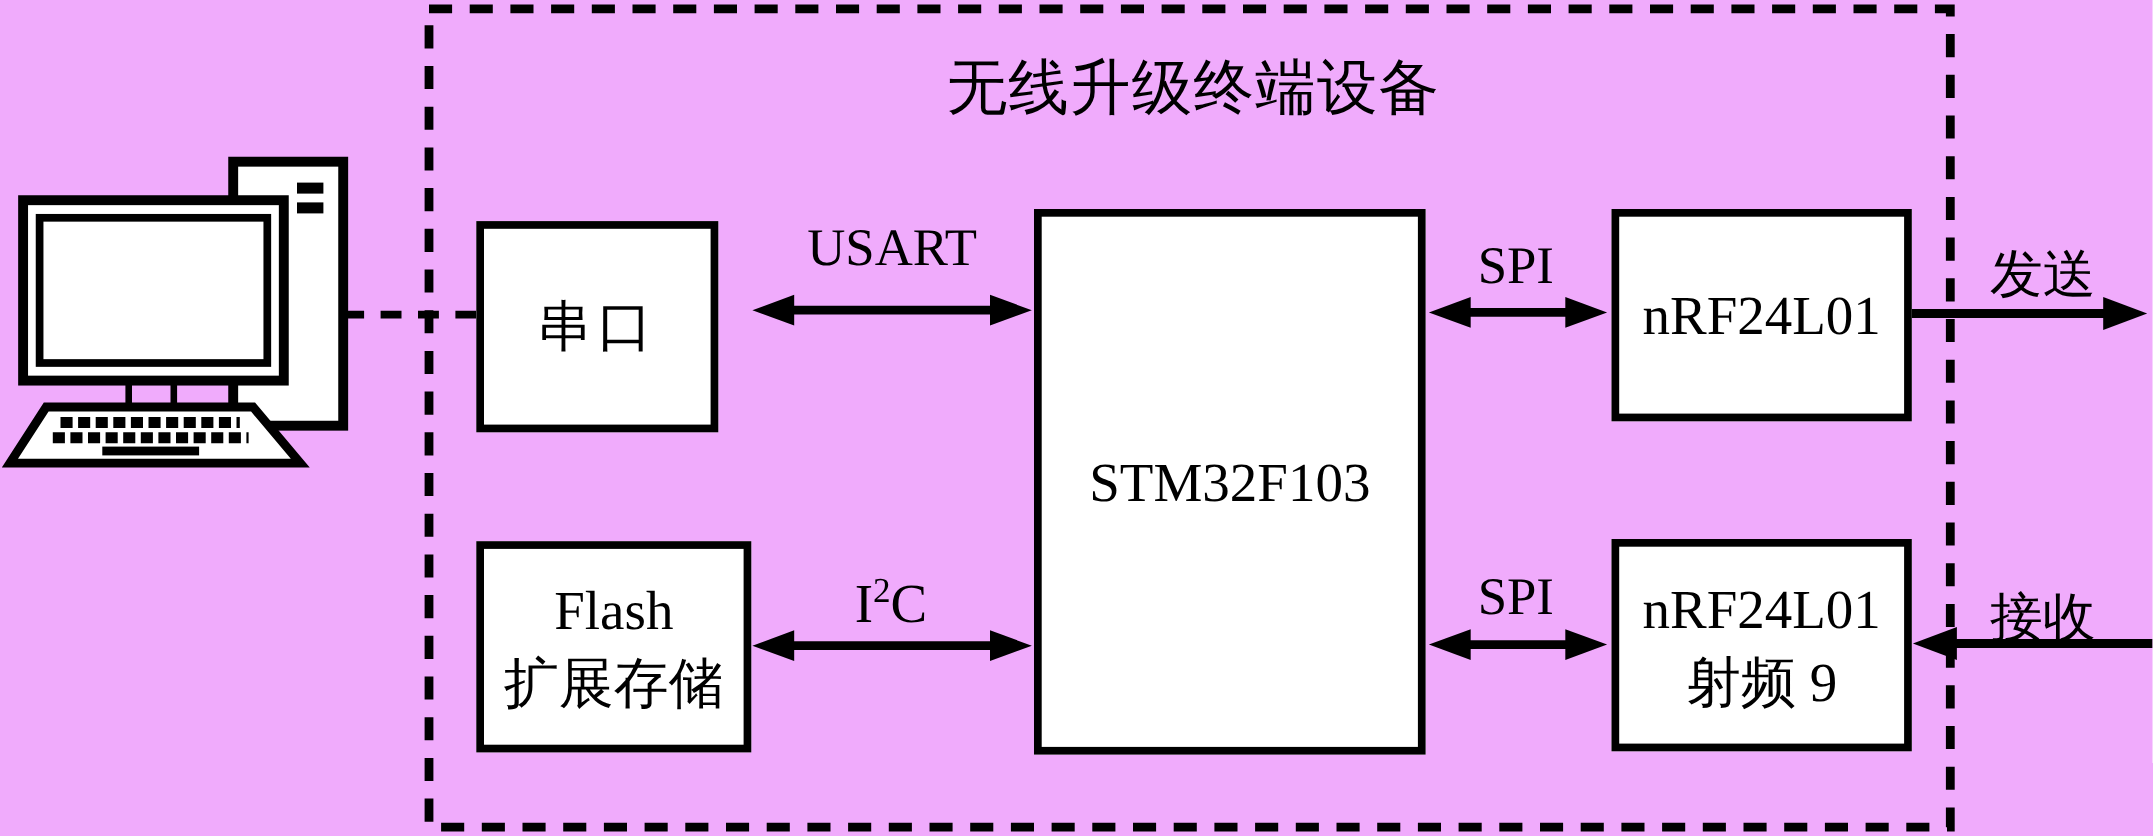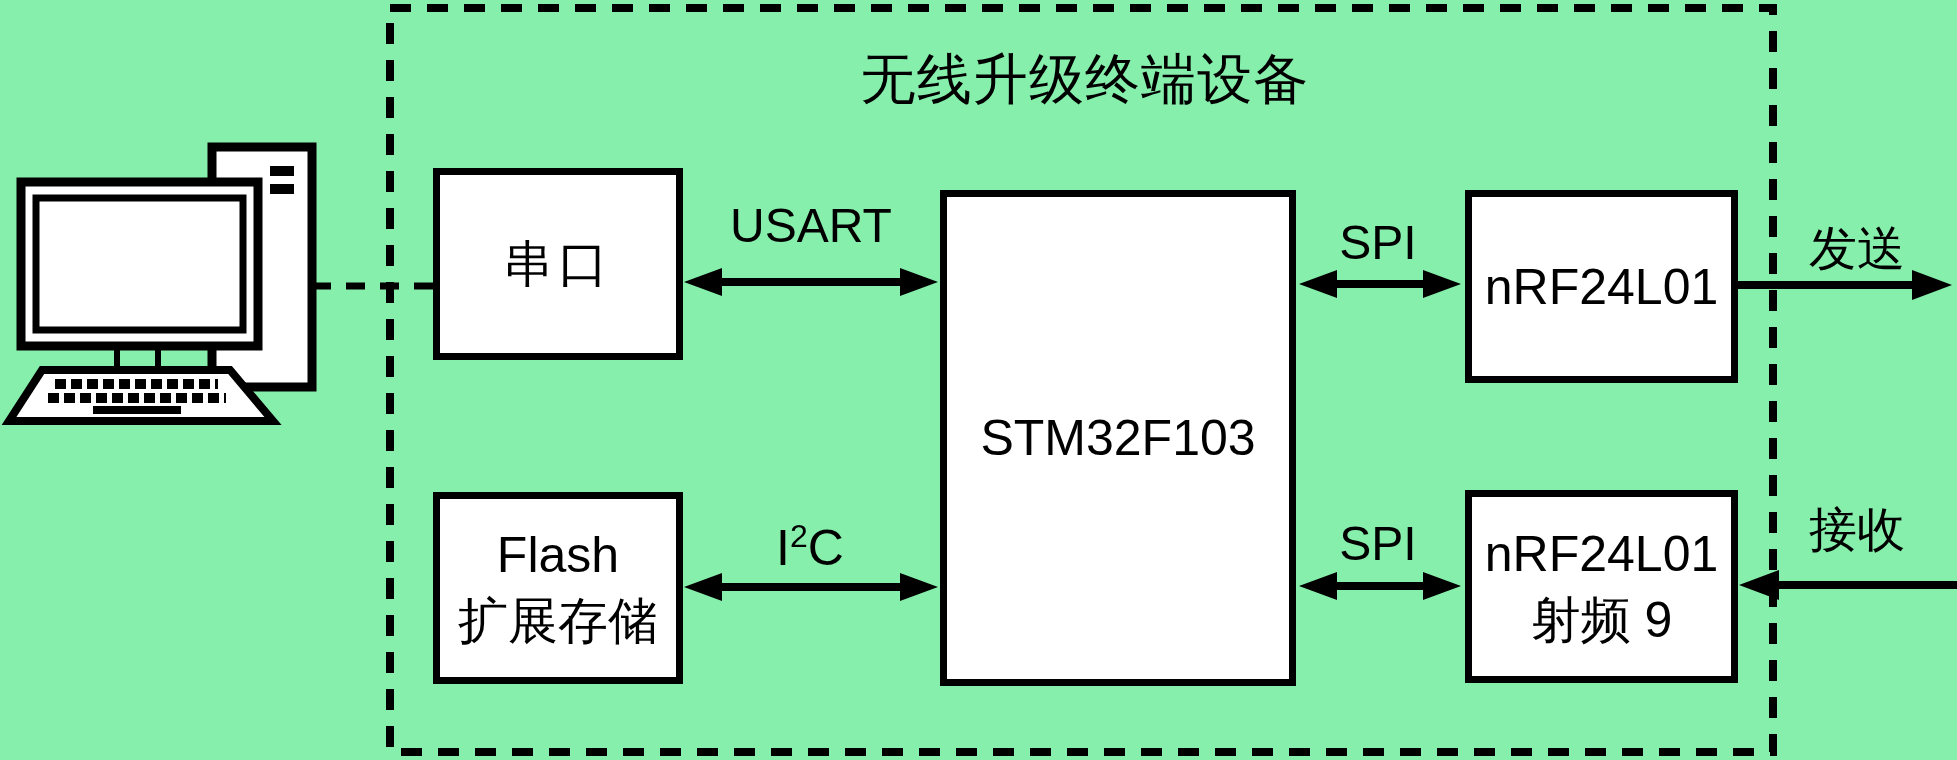--- a/index.html
+++ b/index.html
@@ -1,57 +1,57 @@
 <!DOCTYPE html>
 <html><head>
 <meta charset="utf-8">
 <style>
   html,body{margin:0;padding:0;background:#ffffff;}
   #stage{
     position:relative;
     width:1957px;height:760px;
-    background:#86efac;
-    font-family:Liberation Sans, sans-serif;
+    background:#f0abfc;
+    font-family:Liberation Serif, serif;
     color:#000;
     overflow:hidden;
   }
   #diagram-svg{position:absolute;left:0;top:0;width:1957px;height:760px;}
   .box{
     position:absolute;
     box-sizing:border-box;
     border:7px solid #000;
     background:#ffffff;
     display:flex;
     flex-direction:column;
     align-items:center;
     justify-content:center;
     text-align:center;
     font-size:50px;
     line-height:66px;
     white-space:nowrap;
   }
-  .box-serial{left:433px;top:168px;width:250px;height:192px;letter-spacing:0.10em;}
+  .box-serial{left:433px;top:201px;width:220px;height:192px;letter-spacing:0.10em;}
   .box-flash {left:433px;top:492px;width:250px;height:192px;}
   .box-mcu   {left:940px;top:190px;width:356px;height:496px;}
   .box-rf1   {left:1465px;top:190px;width:273px;height:193px;}
   .box-rf2   {left:1465px;top:490px;width:273px;height:193px;}
   .lbl{
     position:absolute;
     transform:translate(-50%,-50%);
     font-size:48px;
     white-space:nowrap;
   }
   .lbl-title  {left:1085px;top:80px;font-size:55px;letter-spacing:0.02em;}
   .lbl-usart  {left:811px;top:225px;}
   .lbl-i2c    {left:810px;top:548px;font-size:50px;}
   .lbl-i2c sup{font-size:32px;vertical-align:super;line-height:0;}
   .lbl-spi1   {left:1378px;top:242px;}
   .lbl-spi2   {left:1378px;top:543px;}
   .lbl-send   {left:1857px;top:249px;}
-  .lbl-recv   {left:1857px;top:530px;}
+  .lbl-recv   {left:1857px;top:561px;}
 </style>
 </head>
 <body>
 
 <div id="stage">
 
   <svg id="diagram-svg" viewBox="0 0 1957 760">
 
     <rect x="390" y="8" width="1383" height="744" fill="none" stroke="#000" stroke-width="8" stroke-dasharray="21 16"></rect>
 

